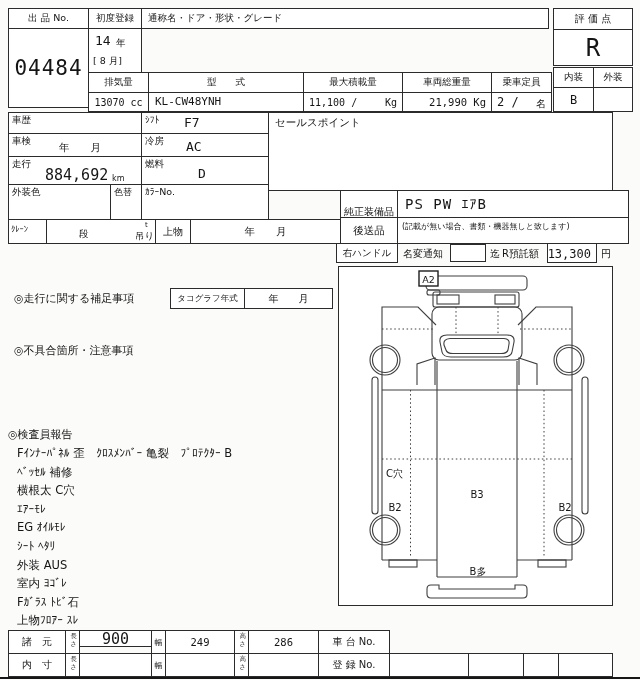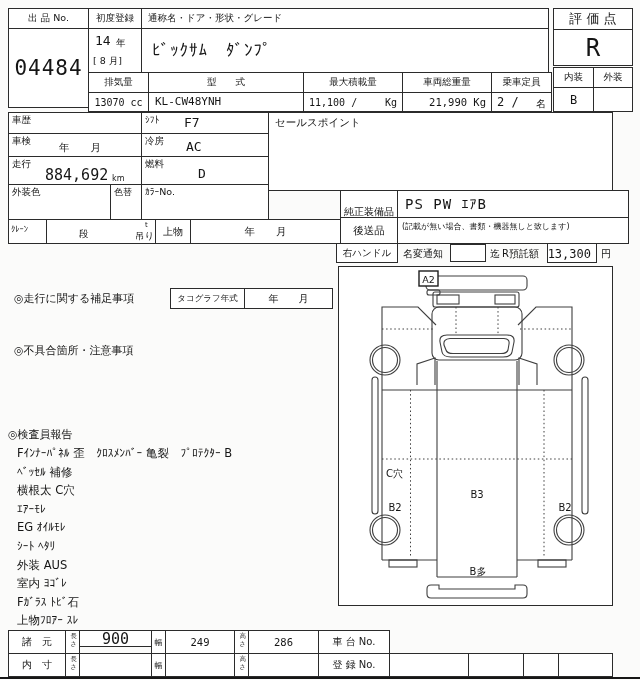--- a/index.html
+++ b/index.html
@@ -30,25 +30,22 @@
     </div>
   <div class="c" style="left:88px;top:28px;width:54px;height:45px">
     <span class="t mono" style="left:6px;top:4px;font-size:13px">14</span>
     <span class="t" style="left:27px;top:8px;font-size:9.5px">年</span>
     <span class="t" style="left:4px;top:26px;font-size:9.5px">[ 8 月]</span>
   </div>
 
   <div class="c" style="left:141px;top:8px;width:408px;height:21px">
       <span class="lblpos" style="top:3px;left:6px">通称名・ドア・形状・グレード</span>
     </div>
-  <div class="c" style="left:141px;top:28px;width:408px;height:45px;font-size:17px">
-      <span class="t" style="left:10px;top:11px;letter-spacing:1px">ﾋﾞｯｸｻﾑ　ﾀﾞﾝﾌﾟ</span>
-    </div>
-
-  <div class="c ctr" style="left:553px;top:8px;width:80px;height:22px;font-size:13px">
+
+  <div class="c ctr" style="left:553px;top:8px;width:80px;height:22px;font-size:10px">
       <span>評 価 点</span>
     </div>
   <div class="c ctr mono" style="left:553px;top:29px;width:80px;height:37px;font-size:24px">
       <span>R</span>
     </div>
   <div class="c ctr" style="left:553px;top:67px;width:41px;height:21px;font-size:9.5px">
       <span>内装</span>
     </div>
   <div class="c ctr" style="left:593px;top:67px;width:40px;height:21px;font-size:9.5px">
       <span>外装</span>

